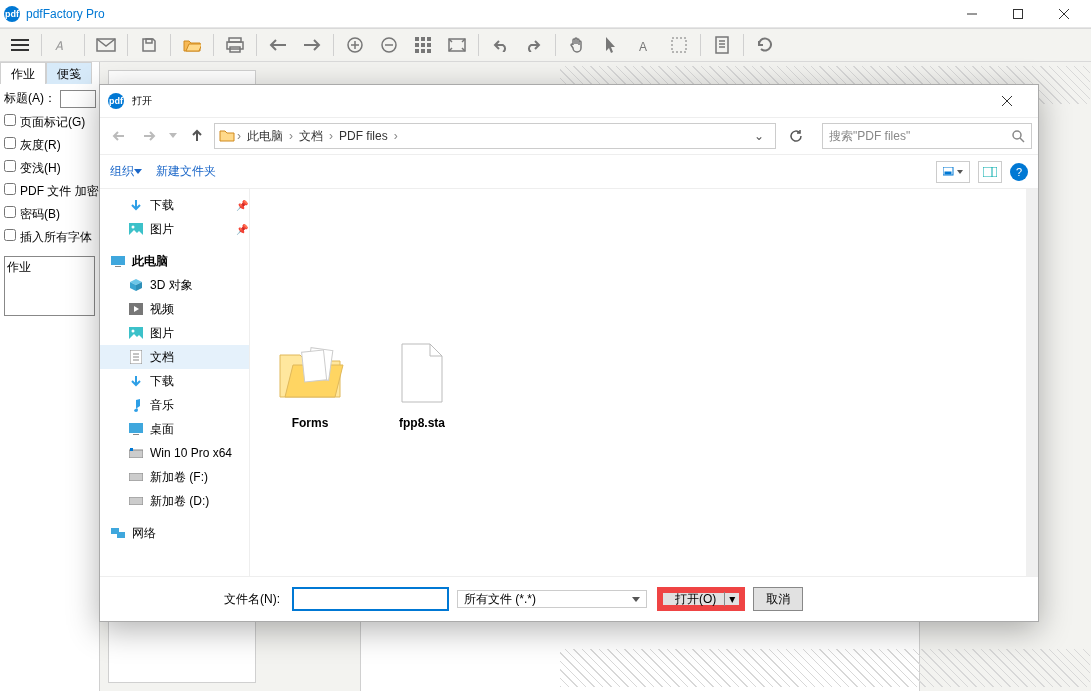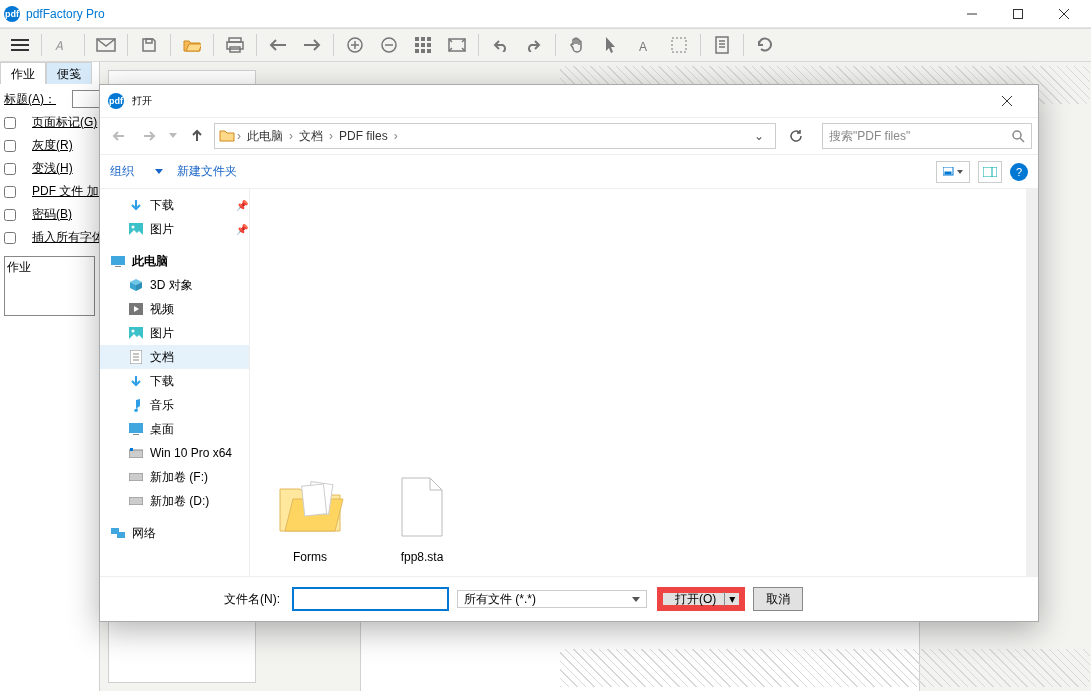--- a/index.html
+++ b/index.html
@@ -16,21 +16,21 @@
   .tbtn { width:32px; height:28px; display:flex; align-items:center; justify-content:center; color:#5f5f5f; border-radius:3px;}
   .tbtn.open svg { stroke:#ed8a19; fill:#ed8a19;}
   .tsep { width:1px; height:22px; background:#d0d0d0; margin:0 3px;}
 
   .maincontent { display:flex; height: calc(691px - 28px - 34px);}
   .leftpanel { width:100px; border-right:1px solid #d0d0d0; background:#fff; display:flex; flex-direction:column;}
   .tabs { display:flex; height:22px; }
   .tab { padding:3px 10px; border:1px solid #d0d0d0; border-bottom:none; background:#fff; font-size:12px;}
   .tab.active { background:#d7eaf9; border-bottom:1px solid #d7eaf9;}
   .sideform { padding:6px 4px; display:flex; flex-direction:column; gap:6px; font-size:12px;}
-  .frow { display:flex; align-items:center; gap:16px; white-space:nowrap;text-decoration:underline;}
+  .frow { display:flex; gap:4px; white-space:nowrap;}
   .frow input[type=text]{ width:36px; height:18px; border:1px solid #888;}
   .frow input[type=checkbox]{ width:12px; height:12px;}
   .bigtextarea { margin:4px; height:60px; border:1px solid #888; padding:2px;}
 
   .centerarea { flex:1; background:#f3f3f0; position:relative;}
   .pagepreview-wrap { position:absolute; left:8px; top:8px; width:148px; bottom:8px; border:1px solid #d0d0d0; background:#fff;}
   .hatchbox { position:absolute; left:460px; top:4px; width:530px; height:38px; background:repeating-linear-gradient(45deg,#d8d8d8 0,#d8d8d8 1px,transparent 1px,transparent 6px);}
   .hatchbox.bottom { top:auto; bottom:4px;}
 
   .docpage { position:absolute; left:260px; top:52px; width:560px; height:620px; background:#fff; border:1px solid #d0d0d0;}
@@ -45,34 +45,34 @@
   .crumbbox { flex:1; height:26px; border:1px solid #ccc; display:flex; align-items:center; padding:0 4px; gap:2px; color:#333;}
   .crumbbox .foldericon svg{width:16px;height:16px;}
   .crumb { padding:0 4px;}
   .crumbsep { color:#888;}
   .crumb-dropdown { width:24px; text-align:center; color:#555;}
   .refreshbtn { width:32px; height:26px; display:flex; align-items:center; justify-content:center; color:#555; border-left:none;}
   .searchbox { width:210px; height:26px; border:1px solid #ccc; display:flex; align-items:center; padding:0 6px; color:#888; margin-left:6px; justify-content:space-between;}
 
   .dlg-toolbar { height:34px; display:flex; align-items:center; padding:0 10px; gap:14px; color:#1a66c8; border-bottom:1px solid #eee;}
   .dlg-toolbar .spacer{flex:1;}
-  .smalldrop { display:flex; align-items:center; gap:21px;}
+  .smalldrop { display:flex; align-items:center; gap:0;}
   .rightctrl { color:#333; display:flex; align-items:center; gap:8px;}
   .viewpicker { width:34px; height:22px; border:1px solid #ccc; display:flex; align-items:center; justify-content:center; gap:2px;}
   .helpbtn { width:18px; height:18px; border-radius:50%; background:#0078d4; color:#fff; display:flex; align-items:center; justify-content:center; font-size:11px;}
 
   .dlg-body { flex:1; display:flex; min-height:0;}
   .tree { width:150px; border-right:1px solid #eee; overflow:auto; padding:4px 0;}
   .tnode { height:24px; display:flex; align-items:center; padding-left:10px; gap:6px; white-space:nowrap;}
   .tnode.indent1{padding-left:28px;}
   .tnode.sel { background:#e5f1fb;}
   .tnode .pin{color:#888; font-size:10px;}
   .ticon{width:16px;height:16px;display:flex;align-items:center;justify-content:center;}
 
-  .filelist { flex:1; padding:12px 18px; display:flex; gap:28px; align-items:flex-end;}
+  .filelist { flex:1; padding:12px 18px; display:flex; gap:28px; align-items:center;font-weight:bold;}
   .fileitem { width:84px; display:flex; flex-direction:column; align-items:center; gap:6px;}
   .fileitem .thumb { width:74px; height:74px; display:flex; align-items:center; justify-content:center;}
   .fileitem .lbl { font-size:12px; text-align:center;}
 
   .dlg-footer { border-top:1px solid #eee; padding:10px 14px; display:flex; flex-direction:row; gap:10px;}
   .fnrow { display:flex; align-items:center; gap:8px;}
   .fnrow .lbl { width:170px; text-align:right; padding-right:4px;}
   .fninput { flex:1; height:24px; border:1px solid #0078d4; outline:2px solid #0078d4; outline-offset:-2px;}
   .filterdd { width:190px; height:18px; border:1px solid #ccc; display:flex; align-items:center; padding:0 6px; justify-content:space-between;}
   .btnrow { display:flex; justify-content:flex-end; gap:8px;}

